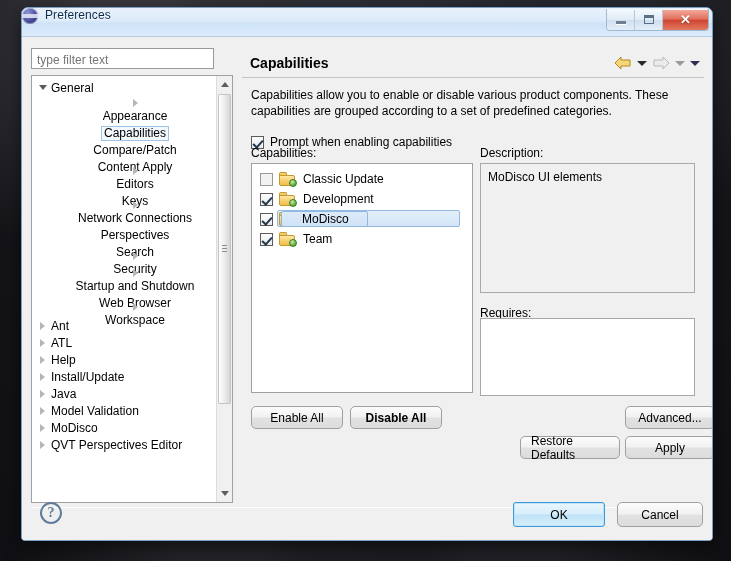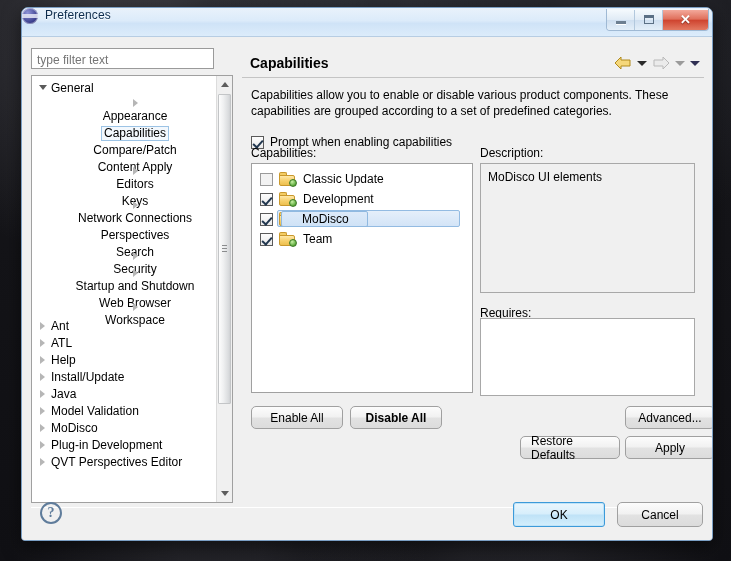--- a/index.html
+++ b/index.html
@@ -592,26 +592,20 @@
               <span class="arrow">
                 <i></i>
               </span>
               <span class="tree-label">Model Validation</span>
             </div>
             <div class="tree-row lvl0">
               <span class="arrow">
                 <i></i>
               </span>
               <span class="tree-label">MoDisco</span>
-            </div>
-            <div class="tree-row lvl0">
-              <span class="arrow">
-                <i></i>
-              </span>
-              <span class="tree-label">Plug-in Development</span>
             </div>
             <div class="tree-row lvl0">
               <span class="arrow">
                 <i></i>
               </span>
               <span class="tree-label">QVT Perspectives Editor</span>
             </div>
           </div>
 
         <div class="vsb">

